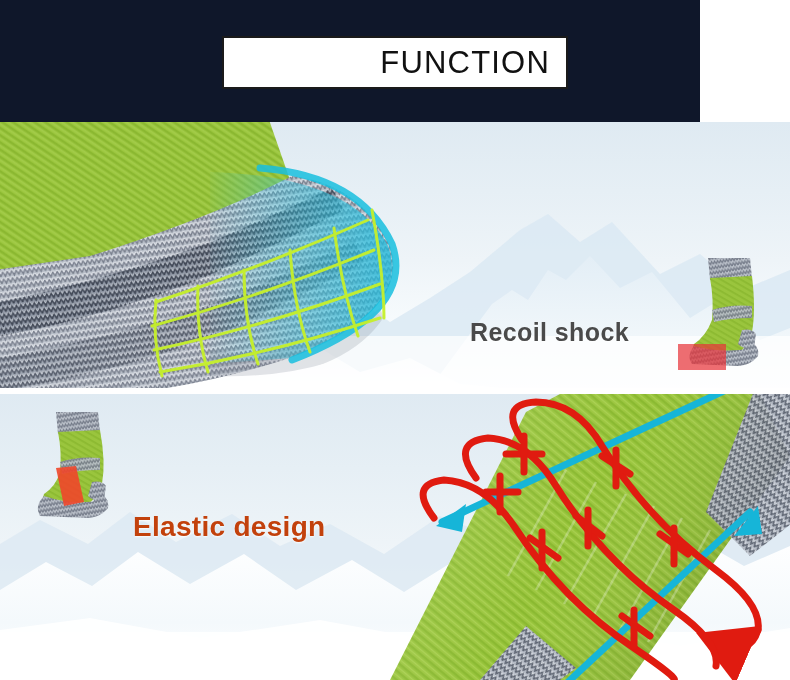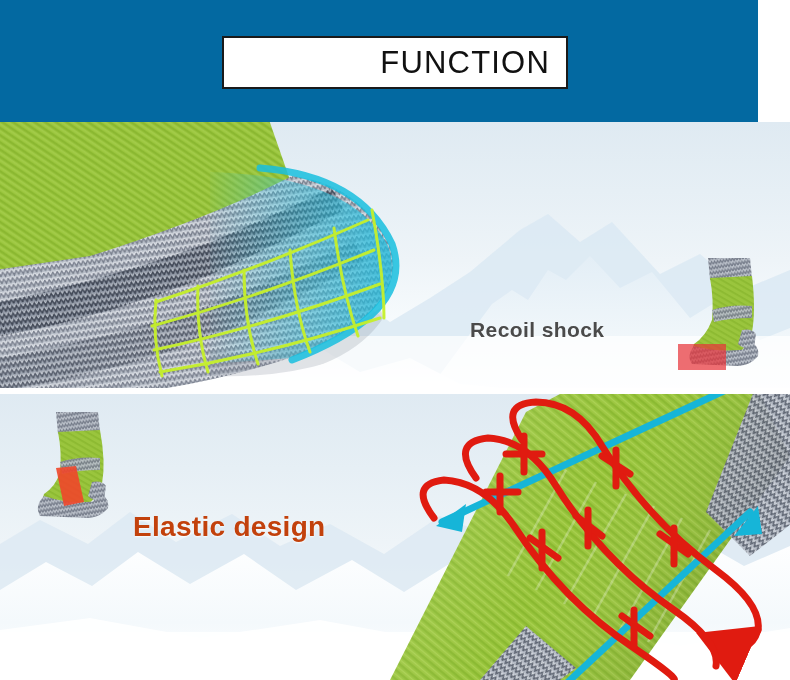--- a/index.html
+++ b/index.html
@@ -12,23 +12,23 @@
     height: 680px;
     font-family: "Liberation Sans", sans-serif;
     overflow: hidden;
     position: relative;
   }
 
   
   #header {
     position: absolute;
     left: 0; top: 0;
-    width: 758px;
+    width: 700px;
     height: 122px;
-    background: #0369a1;
+    background: #0f172a;
   }
   #title-box {
     position: absolute;
     left: 222px;
     top: 36px;
     width: 346px;
     height: 53px;
     border: 2px solid #1a1a1a;
     background: #ffffff;
     box-sizing: border-box;
@@ -80,21 +80,21 @@
     top: -8px;
     width: 465px;
     height: 282px;
   }
   #sock-foot-big svg { width: 100%; height: 100%; overflow: visible; }
 
   .label-recoil {
     position: absolute;
     left: 470px;
     top: 196px;
-    font-size: 21px;
+    font-size: 25px;
     font-weight: bold;
     color: #4a4a4a;
     letter-spacing: 0.4px;
     text-shadow: 0 1px 2px rgba(255,255,255,0.85);
     white-space: nowrap;
   }
 
   
   .thumb {
     position: absolute;

